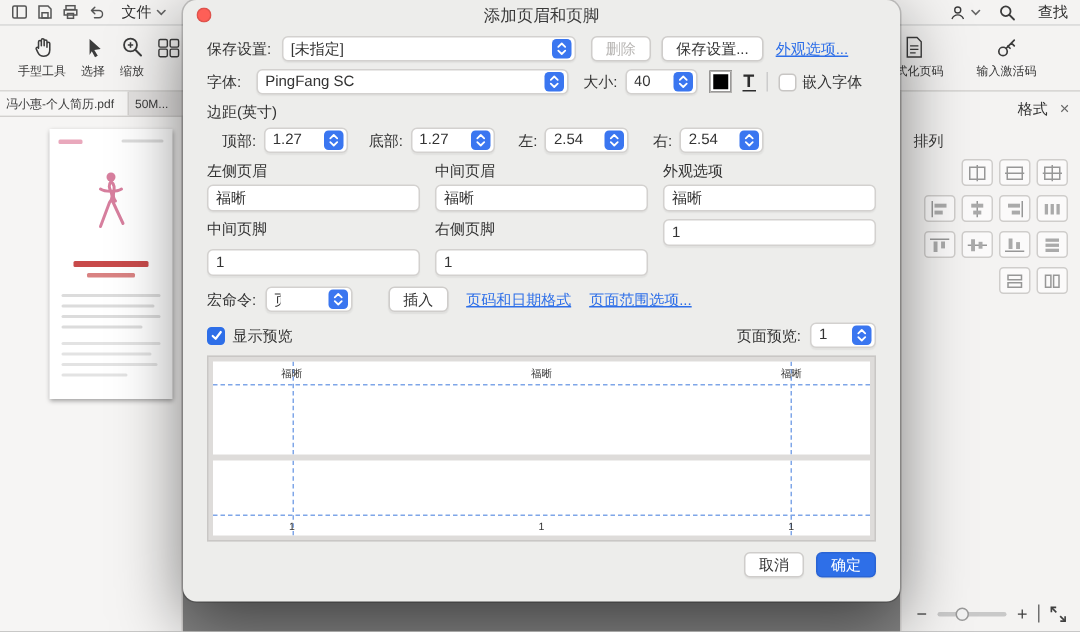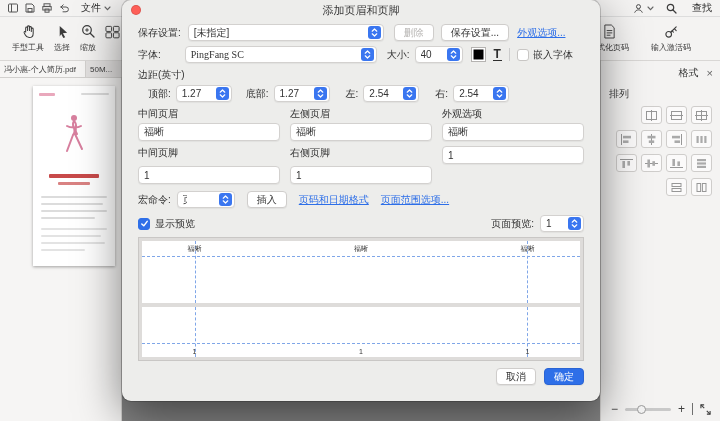--- a/index.html
+++ b/index.html
@@ -410,21 +410,21 @@
               </svg>
             </span>
         </div>
         <span class="btn disabled" style="margin-left:10px;">删除</span>
         <span class="btn" style="margin-left:7px;">保存设置...</span>
         <span class="link" style="margin-left:8px;">外观选项...</span>
       </div>
 
       <div class="row" style="margin-bottom:5px;">
         <span class="lab">字体:</span>
-        <div class="combo" style="width:192px;margin-left:24px;font-family:Liberation Serif, serif;">
+        <div class="combo" style="width:208px;margin-left:10px;">
           <span class="cval">PingFang SC</span>
           <span class="stepbox">
               <svg width="7" height="9" viewBox="0 0 7 9">
                 <polyline points="1.2,3.2 3.5,1 5.8,3.2" fill="none" stroke="#fff" stroke-width="1.2" stroke-linecap="round" stroke-linejoin="round"></polyline>
                 <polyline points="1.2,5.8 3.5,8 5.8,5.8" fill="none" stroke="#fff" stroke-width="1.2" stroke-linecap="round" stroke-linejoin="round"></polyline>
               </svg>
             </span>
         </div>
         <span class="lab" style="margin-left:10px;">大小:</span>
         <div class="combo" style="width:48px;margin-left:5px;">
@@ -484,22 +484,22 @@
           <span class="stepbox">
               <svg width="7" height="9" viewBox="0 0 7 9">
                 <polyline points="1.2,3.2 3.5,1 5.8,3.2" fill="none" stroke="#fff" stroke-width="1.2" stroke-linecap="round" stroke-linejoin="round"></polyline>
                 <polyline points="1.2,5.8 3.5,8 5.8,5.8" fill="none" stroke="#fff" stroke-width="1.2" stroke-linecap="round" stroke-linejoin="round"></polyline>
               </svg>
             </span>
         </div>
       </div>
 
       <div class="hf-grid">
+        <span class="lab">左侧页眉</span>
         <span class="lab">中间页眉</span>
-        <span class="lab">左侧页眉</span>
         <span class="lab">外观选项</span>
         <div class="tfield">
             <span>福晰</span>
           </div>
         <div class="tfield">
             <span>福晰</span>
           </div>
         <div class="tfield">
             <span>福晰</span>
           </div>
@@ -523,21 +523,21 @@
         <span class="lab">宏命令:</span>
         <div class="combo" style="width:58px;margin-left:6px;gap:28px;">
           <span class="cval">页码</span>
           <span class="stepbox">
               <svg width="7" height="9" viewBox="0 0 7 9">
                 <polyline points="1.2,3.2 3.5,1 5.8,3.2" fill="none" stroke="#fff" stroke-width="1.2" stroke-linecap="round" stroke-linejoin="round"></polyline>
                 <polyline points="1.2,5.8 3.5,8 5.8,5.8" fill="none" stroke="#fff" stroke-width="1.2" stroke-linecap="round" stroke-linejoin="round"></polyline>
               </svg>
             </span>
         </div>
-        <span class="btn" style="margin-left:12px;">插入</span>
+        <span class="btn" style="margin-left:24px;">插入</span>
         <span class="link" style="margin-left:12px;">页码和日期格式</span>
         <span class="link" style="margin-left:12px;">页面范围选项...</span>
       </div>
 
       <div class="row" style="margin-bottom:2px;">
         <span class="cb checked">
             <svg width="9" height="9" viewBox="0 0 10 10">
               <polyline points="2,5.5 4.2,7.6 8,2.6" fill="none" stroke="#fff" stroke-width="1.6" stroke-linecap="round" stroke-linejoin="round"></polyline>
             </svg>
           </span>

